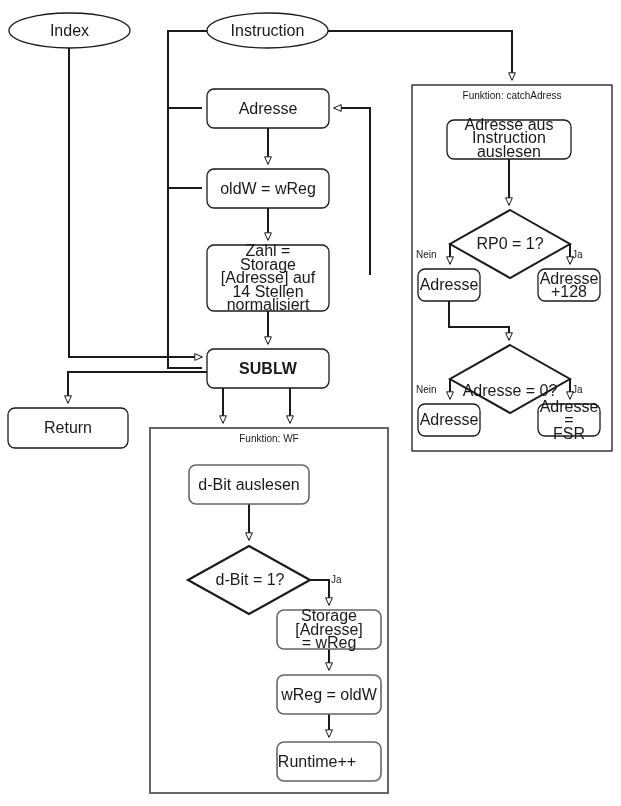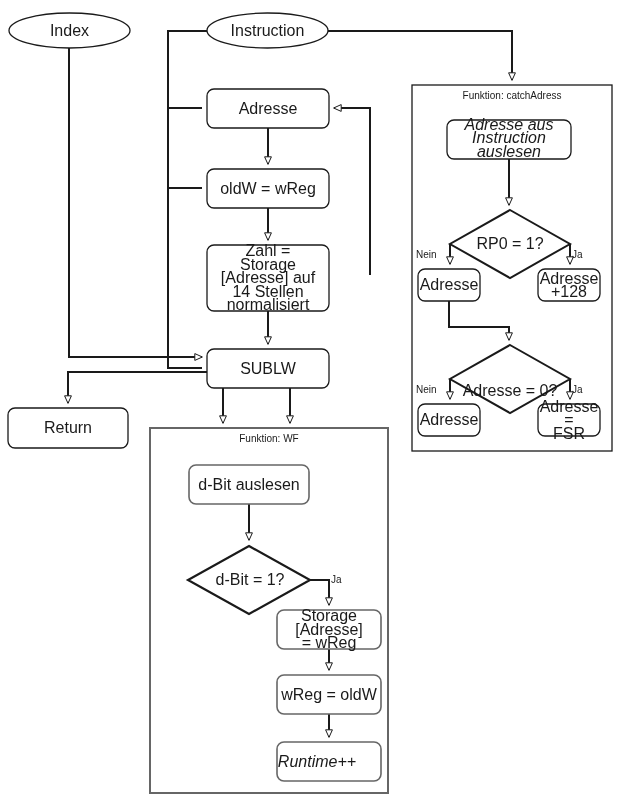--- a/index.html
+++ b/index.html
@@ -143,42 +143,42 @@
 
   <div class="node-label" style="left:9px; top:13px; width:121px; height:35px;">Index</div>
   <div class="node-label" style="left:207px; top:13px; width:121px; height:35px;">Instruction</div>
 
   <div class="node-label" style="left:207px; top:89px; width:122px; height:39px;">Adresse</div>
   <div class="node-label" style="left:207px; top:169px; width:122px; height:39px;">oldW = wReg</div>
   <div class="node-label" style="left:205px; top:245px; width:126px; height:66px;">Zahl =
 Storage [Adresse] auf
 14 Stellen
 normalisiert</div>
-  <div class="node-label" style="left:207px; top:349px; width:122px; height:39px;">SUBLW</div>
+  <div class="node-label" style="left:207px; top:349px; width:122px; height:39px;font-weight:bold;">SUBLW</div>
   <div class="node-label" style="left:8px; top:408px; width:120px; height:40px;border-radius:16px;">Return</div>
 
   <div class="panel-title" style="left:412px; top:90px; width:200px;">Funktion: catchAdress</div>
-  <div class="node-label" style="left:445px; top:120px; width:128px; height:36px;font-style:italic;">Adresse aus
+  <div class="node-label" style="left:445px; top:120px; width:128px; height:36px;">Adresse aus
 Instruction auslesen</div>
   <div class="node-label" style="left:414px; top:269px; width:70px; height:32px;">Adresse</div>
   <div class="node-label" style="left:536px; top:269px; width:66px; height:32px;">Adresse
 +128</div>
   <div class="node-label" style="left:414px; top:404px; width:70px; height:32px;">Adresse</div>
   <div class="node-label" style="left:535px; top:404px; width:68px; height:32px;">Adresse =
 FSR</div>
   <div class="node-label" style="left:460px; top:228px; width:100px; height:32px;">RP0 = 1?</div>
   <div class="node-label" style="left:456px; top:375px; width:108px; height:32px;">Adresse = 0?</div>
 
   <div class="edge-label" style="left:416px; top:249px;">Nein</div>
   <div class="edge-label" style="left:572px; top:249px;">Ja</div>
   <div class="edge-label" style="left:416px; top:384px;">Nein</div>
   <div class="edge-label" style="left:572px; top:384px;">Ja</div>
 
   <div class="panel-title" style="left:150px; top:433px; width:238px;">Funktion: WF</div>
   <div class="node-label" style="left:189px; top:465px; width:120px; height:39px;">d-Bit auslesen</div>
   <div class="node-label" style="left:275px; top:610px; width:108px; height:39px;">Storage [Adresse]
 = wReg</div>
   <div class="node-label" style="left:277px; top:675px; width:104px; height:39px;">wReg = oldW</div>
-  <div class="node-label" style="left:277px; top:742px; width:80px; height:39px;font-style:italic;">Runtime++</div>
+  <div class="node-label" style="left:277px; top:742px; width:80px; height:39px;">Runtime++</div>
   <div class="node-label" style="left:205px; top:564px; width:90px; height:32px;">d-Bit = 1?</div>
   <div class="edge-label" style="left:331px; top:574px;">Ja</div>
 
 </div>
 
 </body></html>

